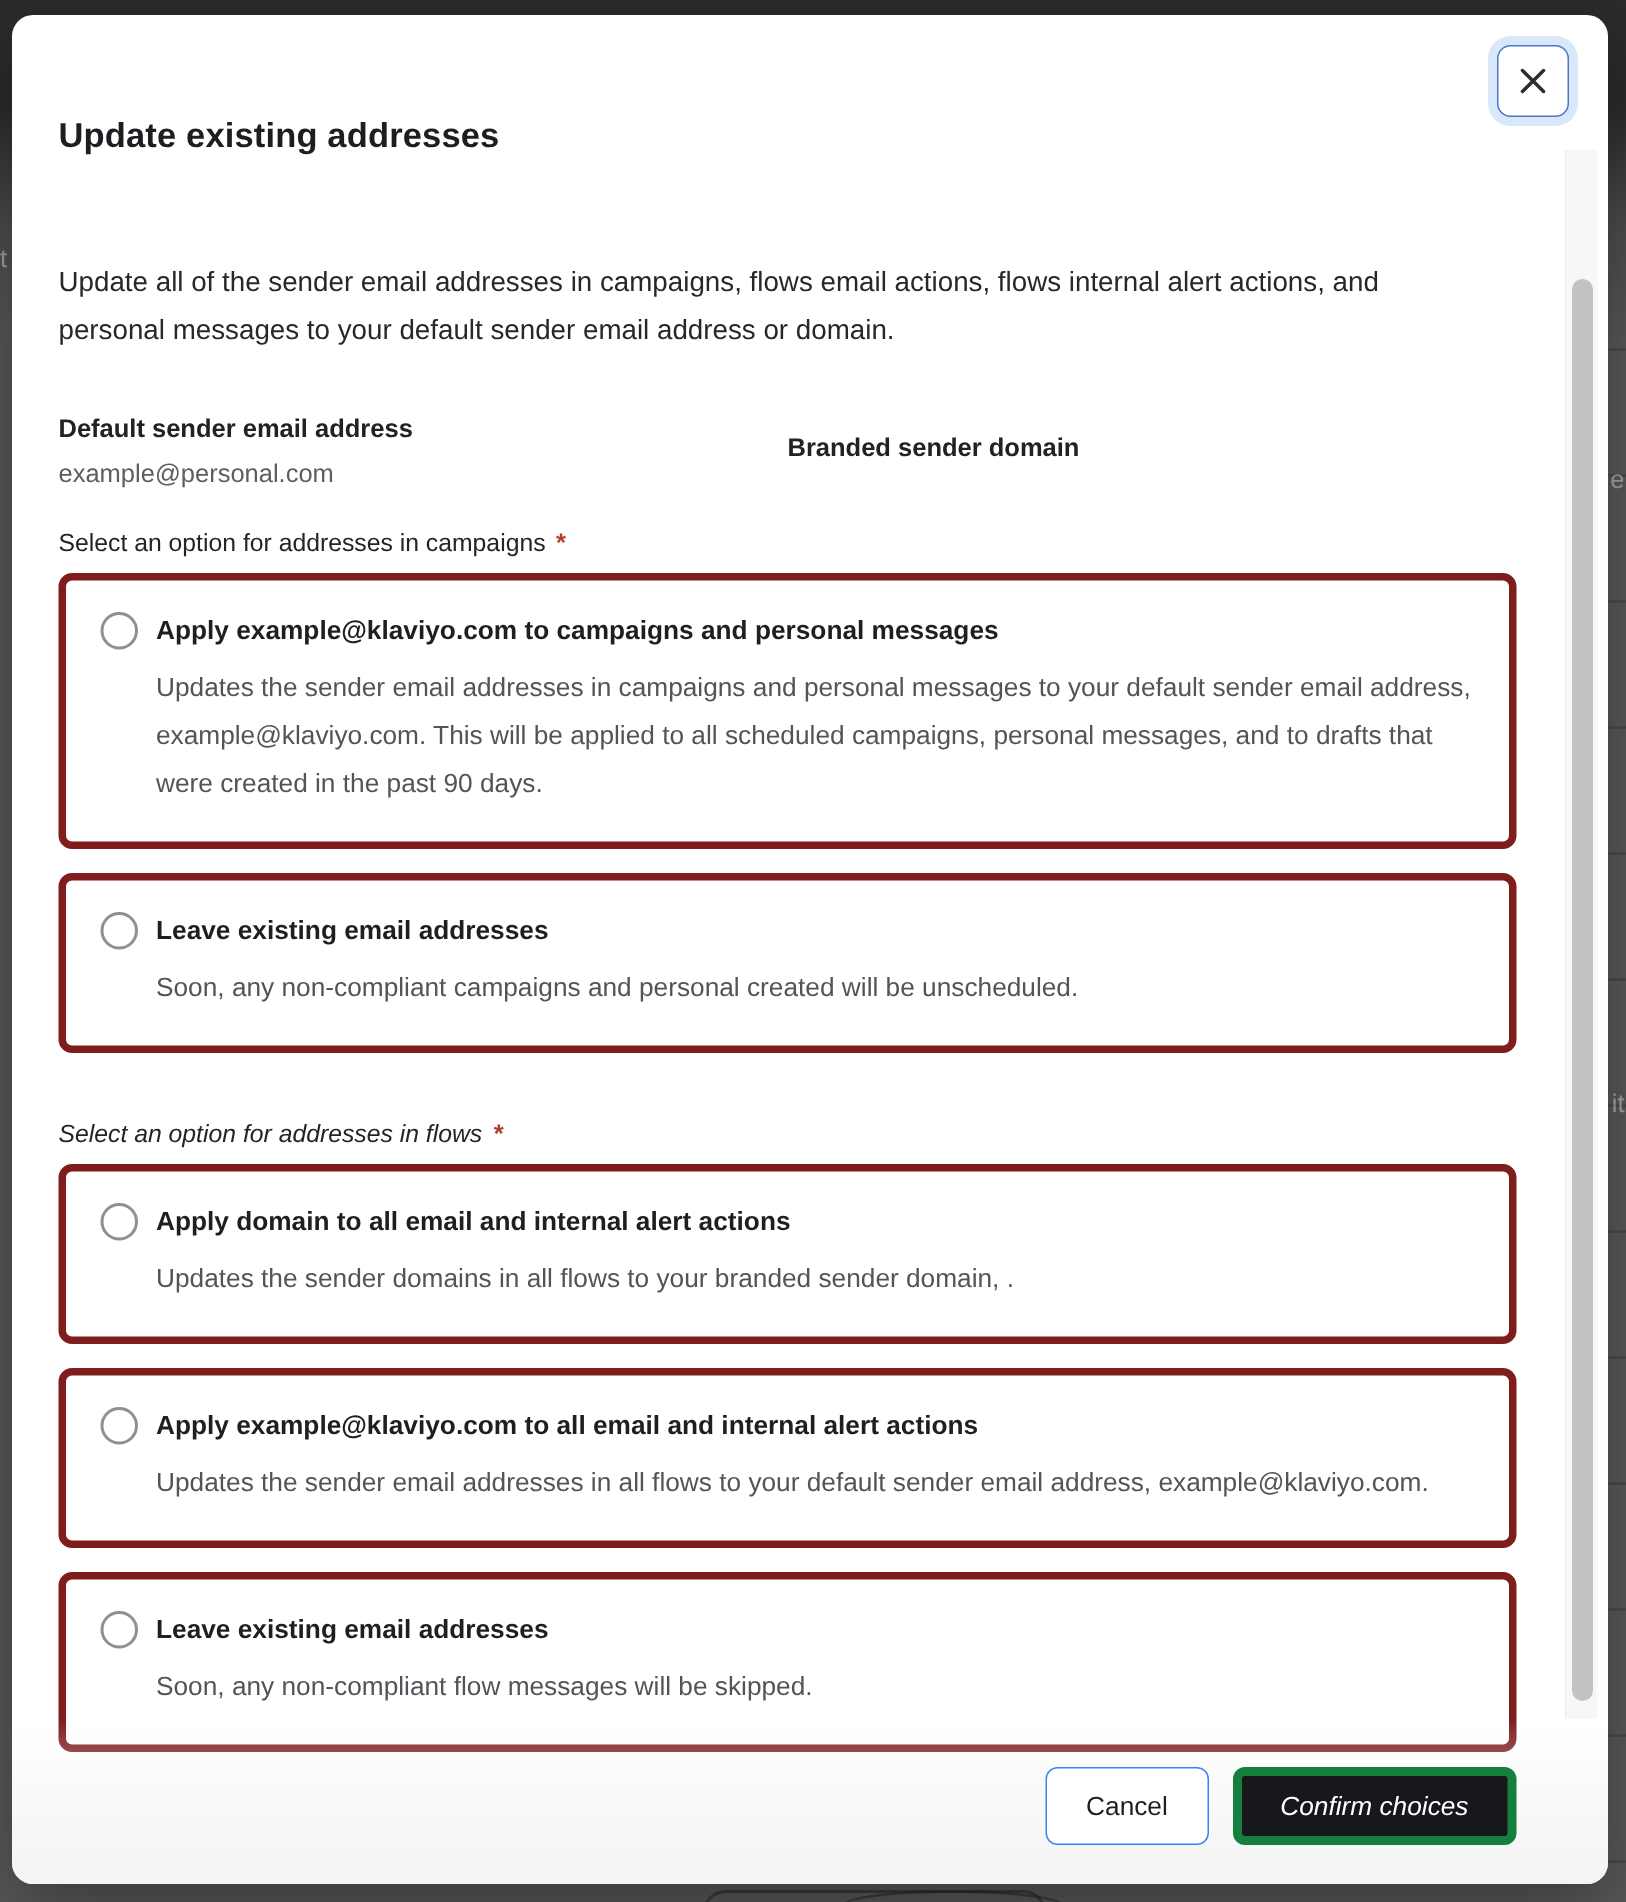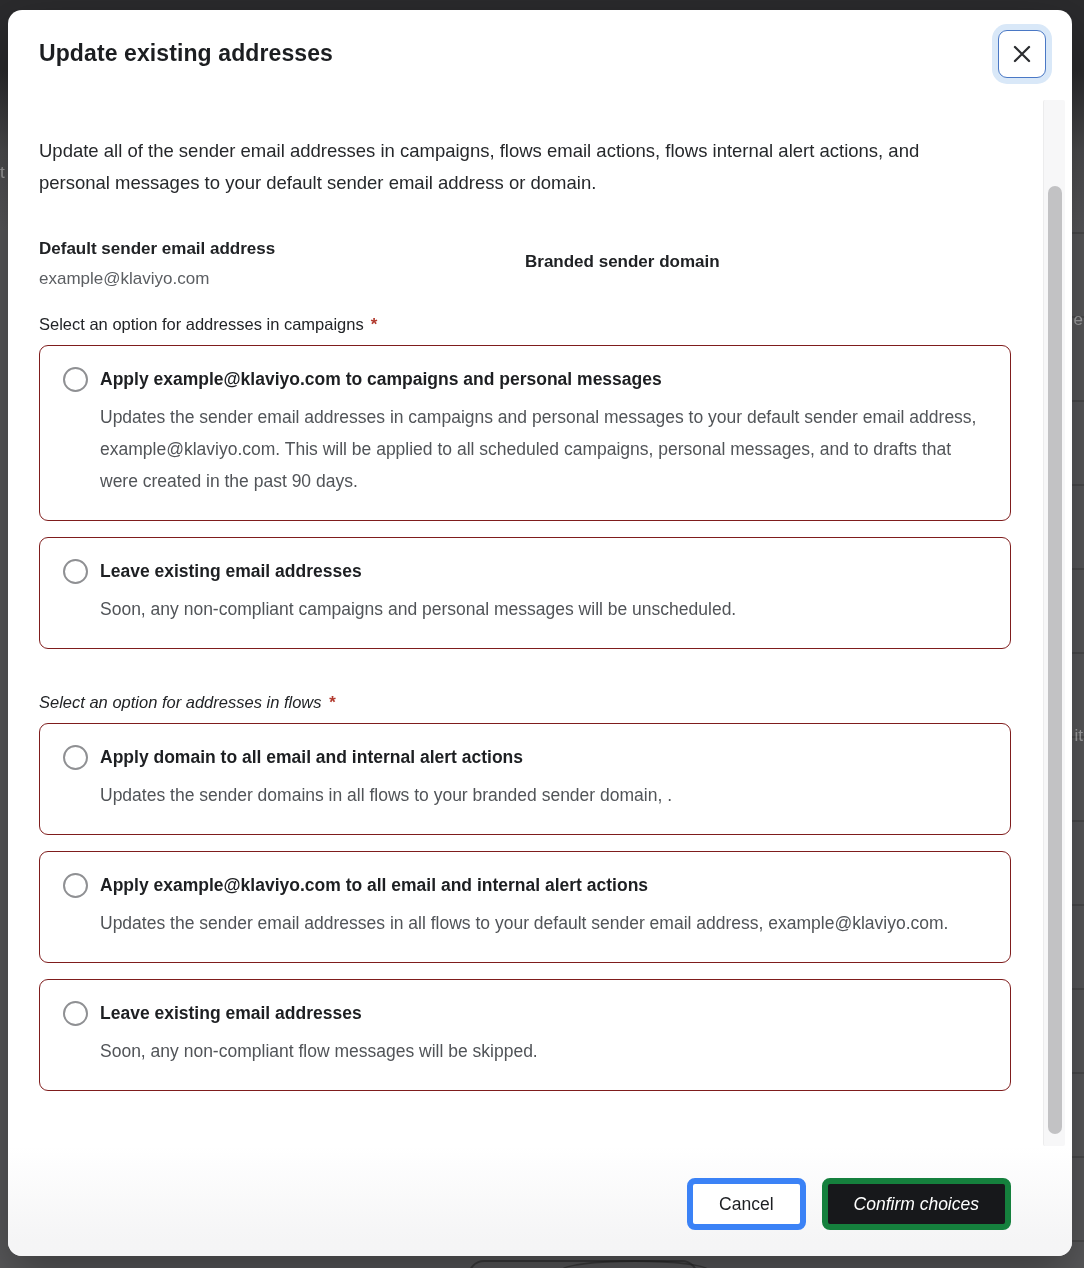--- a/index.html
+++ b/index.html
@@ -33,21 +33,21 @@
     background:#ffffff; border-radius:14px; z-index:2;
     box-shadow:0 18px 50px rgba(0,0,0,0.35);
   }
   .modal::after {
     content:""; position:absolute; left:0; right:0; bottom:0; height:110px;
     background:linear-gradient(180deg, rgba(246,246,247,0) 0%, rgba(244,244,245,0.9) 85%);
     border-radius:0 0 14px 14px; pointer-events:none;
   }
   .modal-content { position:relative; padding:30px 61px 0 31px; }
 
-  .modal-title { font-size:23px; font-weight:700; color:#1c1e21; letter-spacing:0.1px; }
+  .modal-title { font-size:23px; font-weight:700; color:#1c1e21; letter-spacing:0.1px;margin-top:37px; }
 
   .close-btn {
     position:absolute; top:20px; right:26px; width:48px; height:48px;
     background:#fff; border:1.5px solid #4a78c5; border-radius:9px;
     box-shadow:0 0 0 6px #d9e8f8; cursor:pointer;
     display:flex; align-items:center; justify-content:center;
   }
 
   .modal-desc {
     margin-top:68px; font-size:18.5px; line-height:32px; color:#26282b;
@@ -59,41 +59,41 @@
   .sender-col-right { flex:1; padding-top:13px; }
   .sender-label { font-size:17px; font-weight:700; color:#202225; }
   .sender-value { font-size:17px; color:#5b5e62; margin-top:10px; }
 
   .section-label-row { margin-top:26px; font-size:16.5px; color:#222427; }
   .section-label-row.second { margin-top:44px;font-style:italic; }
   .required-asterisk { color:#b23a2e; margin-left:7px; font-size:17px; font-weight:700; }
 
   .option-card {
     margin-top:10px; width:972px;
-    border:1px solid #7f1d1d; border-radius:9px;
+    border:5px solid #7f1d1d; border-radius:9px;
     padding:21px 24px 23px 23px; background:#fff; cursor:pointer;
   }
   .option-card + .option-card { margin-top:16px; }
   .option-head { display:flex; align-items:center; }
   .radio {
     width:25px; height:25px; border:2px solid #8f9093; border-radius:50%;
     background:#fff; flex:0 0 auto; margin-right:12px; cursor:pointer;
   }
   .option-title { font-size:17.5px; font-weight:700; color:#1d1f22; }
   .option-desc {
     margin:9px 0 0 37px; font-size:17.5px; line-height:32px; color:#515458;
     max-width:880px;
   }
 
   .footer {
     position:absolute; left:0; right:61px; top:1168px;
     display:flex; justify-content:flex-end; gap:16px; z-index:3;
   }
   .btn { font-family:inherit; font-size:17.5px; border-radius:8px; padding:0 26px; height:52px; cursor:pointer; }
-  .btn-cancel { background:#fff; border:6px solid #3b82f6; color:#1d1f22; }
+  .btn-cancel { background:#fff; border:1px solid #3b82f6; color:#1d1f22; }
   .btn-confirm { background:#17181b; border:6px solid #15803d; color:#ffffff;font-style:italic; }
 
   
   .scroll-track {
     position:absolute; top:90px; right:7px; width:22px; height:1046px;
     background:#f7f7f8; border-left:1px solid #ececed; border-radius:2px; z-index:4;
   }
   .scroll-thumb {
     position:absolute; top:86px; left:4px; width:14px; height:948px;
     background:#c2c2c4; border-radius:8px; cursor:grab;
@@ -120,21 +120,21 @@
   </button>
 
   <div class="modal-content">
     <h1 class="modal-title">Update existing addresses</h1>
 
     <p class="modal-desc">Update all of the sender email addresses in campaigns, flows email actions, flows internal alert actions, and personal messages to your default sender email address or domain.</p>
 
     <div class="sender-cols">
       <div class="sender-col-left">
         <div class="sender-label">Default sender email address</div>
-        <div class="sender-value">example@klaviyo.com</div>
+        <div class="sender-value">example@personal.com</div>
       </div>
       <div class="sender-col-right">
         <div class="sender-label">Branded sender domain</div>
         <div class="sender-value"></div>
       </div>
     </div>
 
     <div class="section-label-row">
       <span>Select an option for addresses in campaigns</span><span class="required-asterisk">*</span>
     </div>
@@ -145,21 +145,21 @@
         <span class="option-title">Apply example@klaviyo.com to campaigns and personal messages</span>
       </div>
       <p class="option-desc">Updates the sender email addresses in campaigns and personal messages to your default sender email address, example@klaviyo.com. This will be applied to all scheduled campaigns, personal messages, and to drafts that were created in the past 90 days.</p>
     </div>
 
     <div class="option-card">
       <div class="option-head">
         <span class="radio" role="radio" aria-checked="false"></span>
         <span class="option-title">Leave existing email addresses</span>
       </div>
-      <p class="option-desc">Soon, any non-compliant campaigns and personal messages will be unscheduled.</p>
+      <p class="option-desc">Soon, any non-compliant campaigns and personal created will be unscheduled.</p>
     </div>
 
     <div class="section-label-row second">
       <span>Select an option for addresses in flows</span><span class="required-asterisk">*</span>
     </div>
 
     <div class="option-card">
       <div class="option-head">
         <span class="radio" role="radio" aria-checked="false"></span>
         <span class="option-title">Apply domain to all email and internal alert actions</span>

